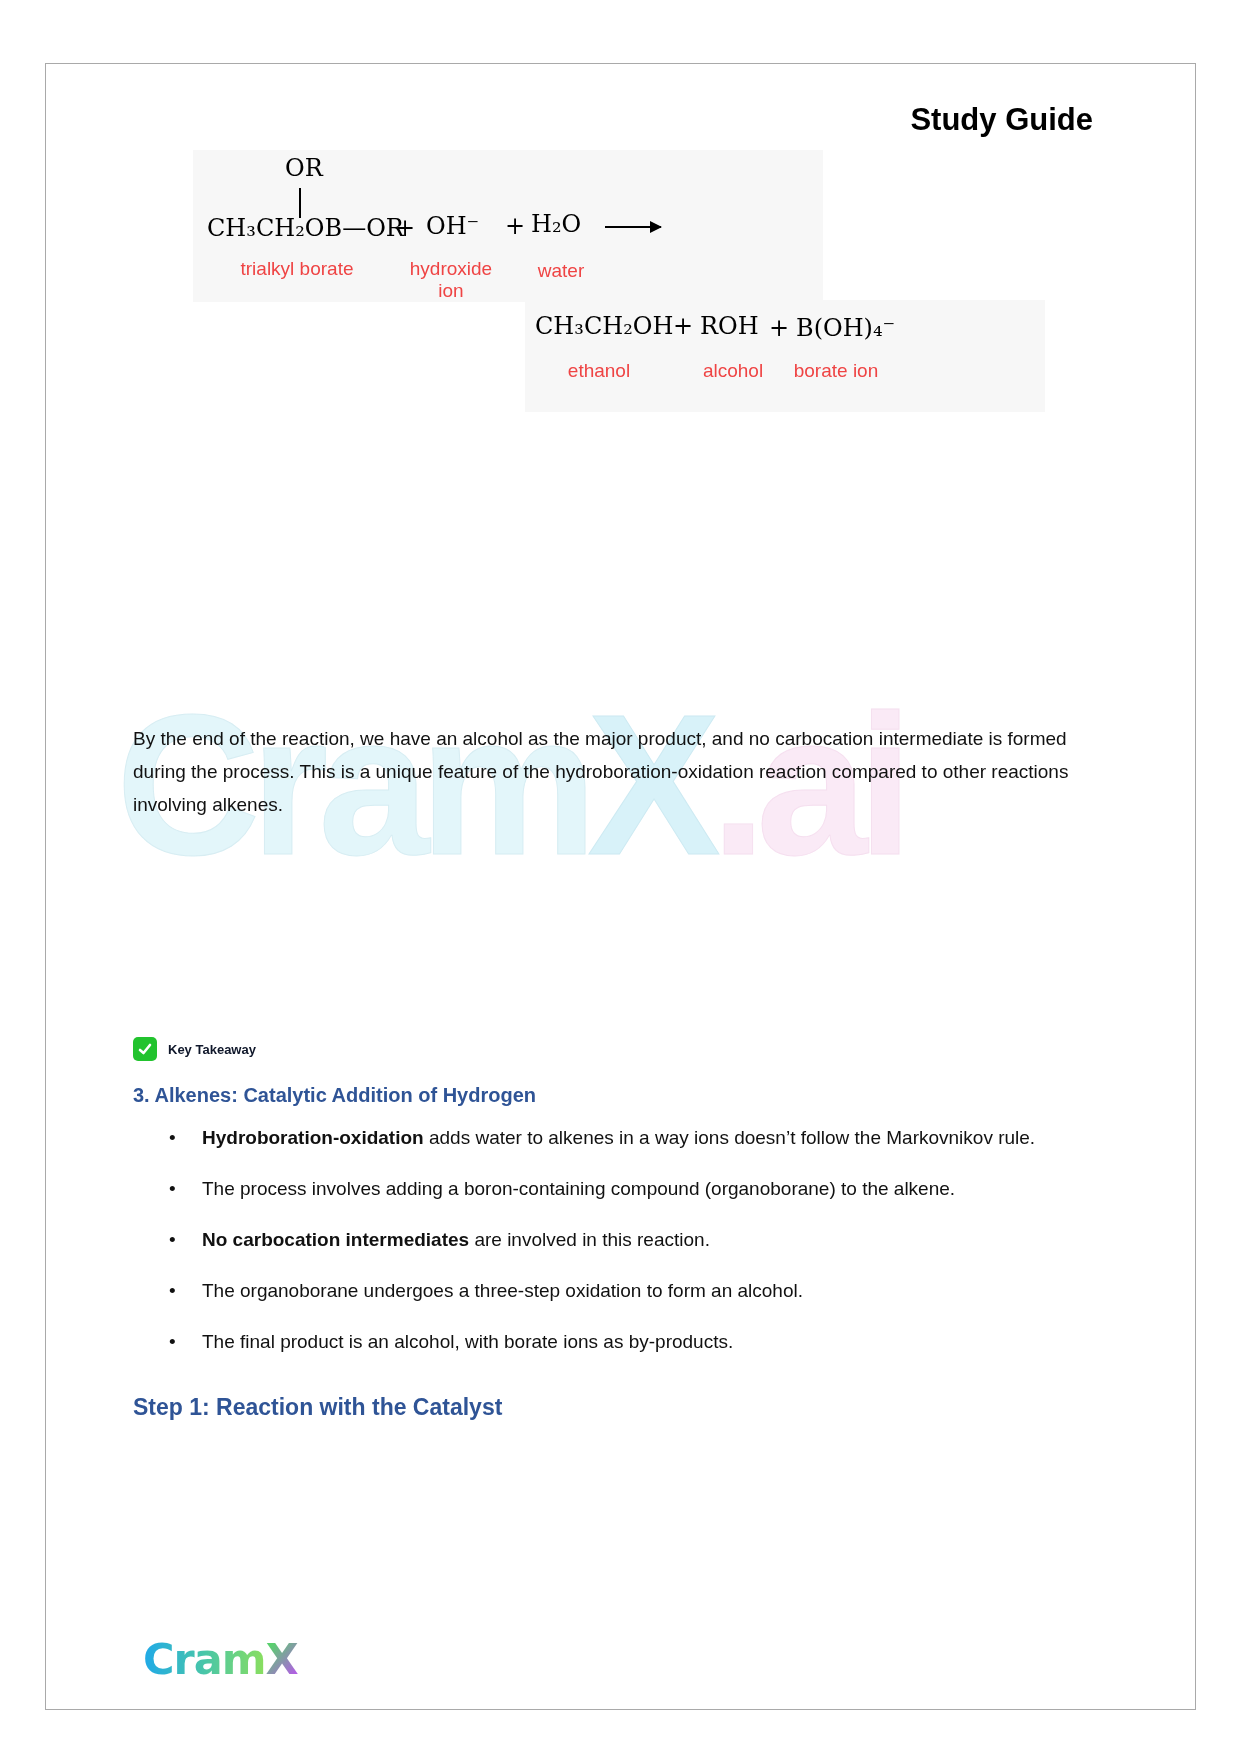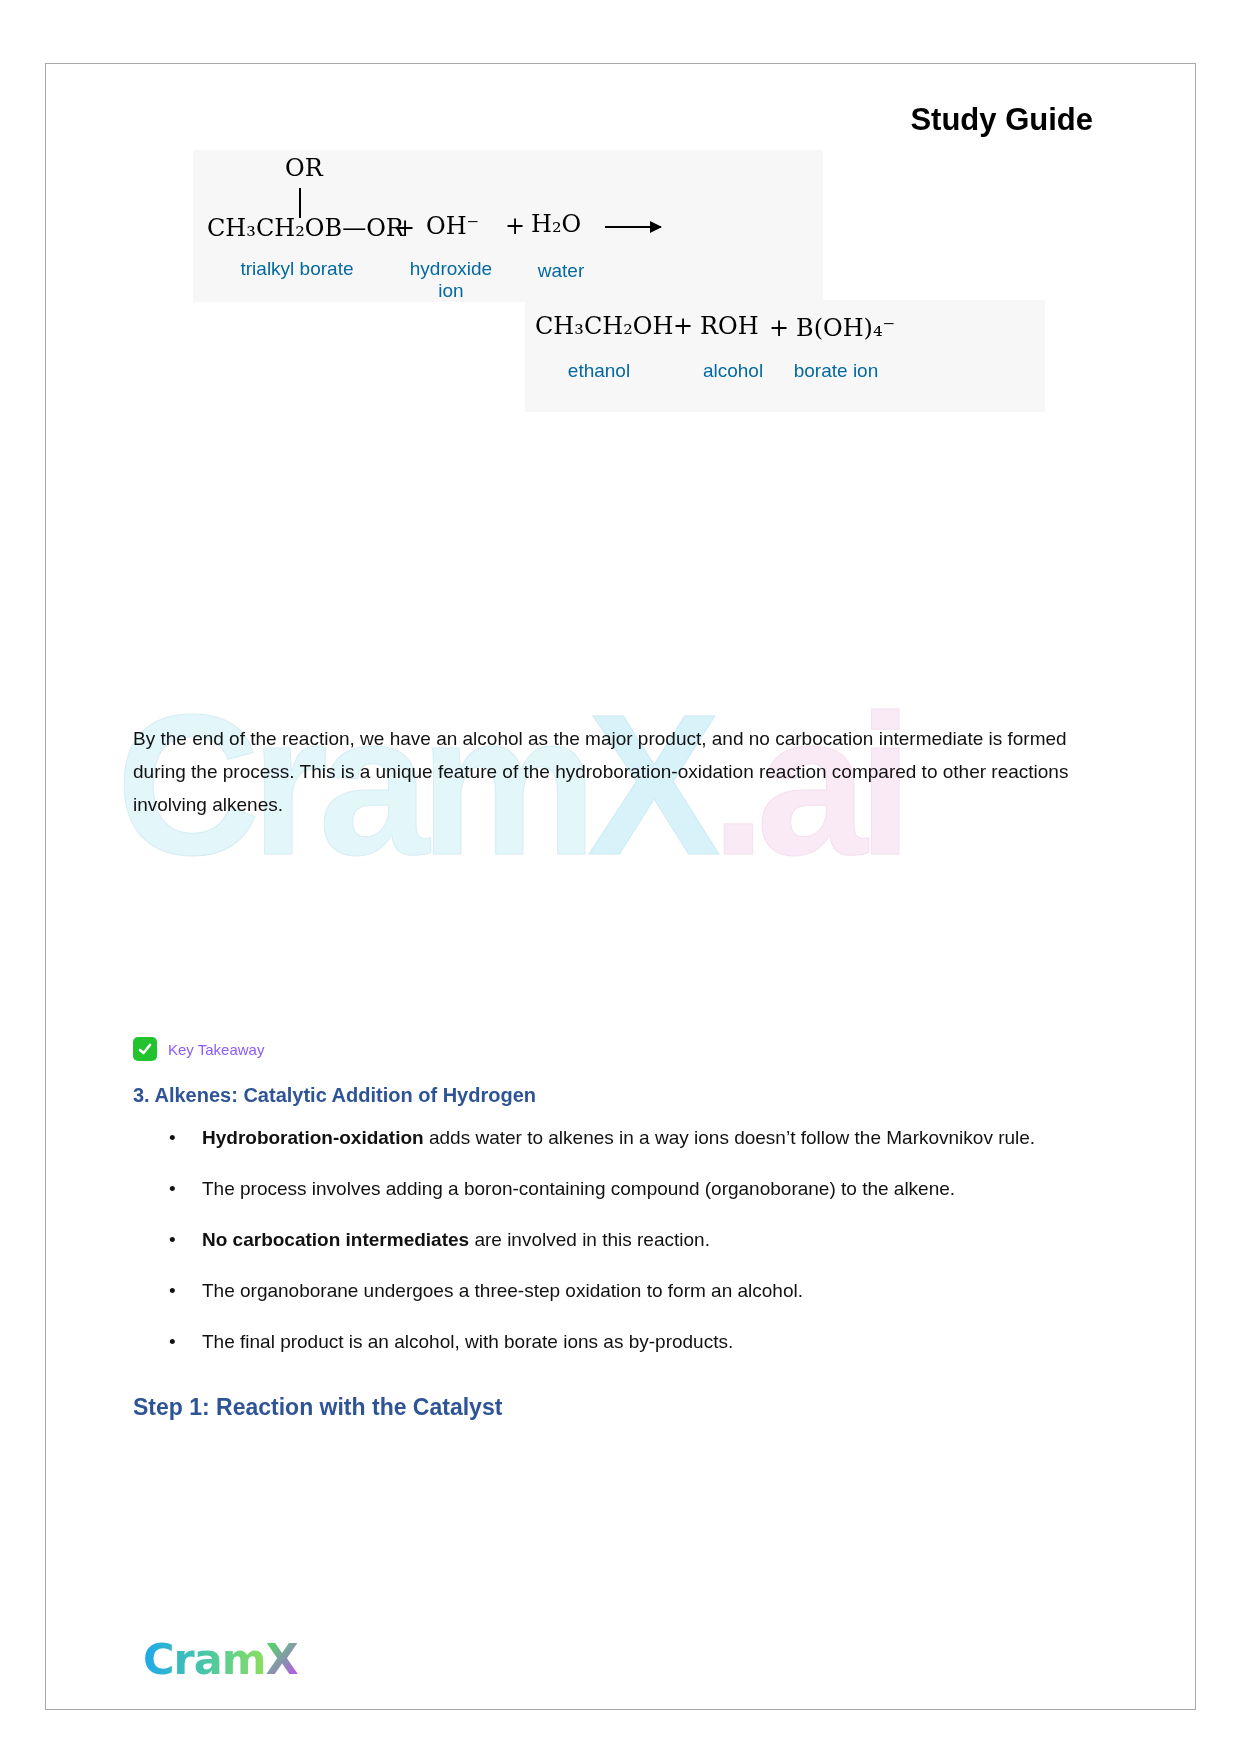--- a/index.html
+++ b/index.html
@@ -15,33 +15,33 @@
   
   .equation { position:absolute; top:130px; left:133px; width:940px; height:290px;
               font-family:"DejaVu Serif","Liberation Serif",serif; }
   .eq-shade1 { position:absolute; left:60px; top:2px; width:630px; height:152px; background:#f7f7f7; }
   .eq-shade2 { position:absolute; left:392px; top:152px; width:520px; height:112px; background:#f7f7f7; }
   .eq-branch-label { position:absolute; left:152px; top:6px; font-size:24px; color:#000; }
   .eq-vline { position:absolute; left:166px; top:40px; width:2px; height:30px; background:#000; }
   .eq-term { position:absolute; font-size:24px; color:#000; white-space:nowrap; }
   .eq-plus { position:absolute; font-size:24px; color:#000; }
   .eq-label { position:absolute; font-family:"Liberation Sans",sans-serif; font-size:19px;
-              color:#0369a1; text-align:center; line-height:22px; }
+              color:#ef4444; text-align:center; line-height:22px; }
   .eq-arrow { position:absolute; left:472px; top:78px; width:56px; height:2px; background:#000; }
   .eq-arrow::after { content:""; position:absolute; right:-1px; top:-5px;
               border-left:12px solid #000; border-top:6px solid transparent; border-bottom:6px solid transparent; }
 
   
   .para { position:absolute; left:133px; width:958px; font-size:19px; line-height:33px; color:#111; }
   .b, b { font-weight:700; }
 
   .kt-head { position:absolute; left:133px; top:630px; display:flex; align-items:center; gap:11px; }
   .check-box { width:24px; height:24px; background:#22c32e; border-radius:5px;
                display:flex; align-items:center; justify-content:center; }
-  .kt-title { font-size:15px; font-weight:400; color:#8b5cf6; }
+  .kt-title { font-size:13px; font-weight:700; color:#0f172a; }
 
   .kt-list { position:absolute; left:133px; top:688px; width:940px; list-style:none; }
   .kt-list li { position:relative; padding-left:69px; font-size:19px; line-height:37px;
                 margin-bottom:14px; color:#111; }
   .kt-list li::before { content:"•"; position:absolute; left:36px; top:0; font-size:19px; color:#111; }
 
   
   .watermark { position:absolute; top:652px; left:116px; z-index:0; pointer-events:none;
                font-family:Liberation Sans, sans-serif; font-weight:700; font-size:200px;
                letter-spacing:-10px; opacity:0.55; white-space:nowrap; }

